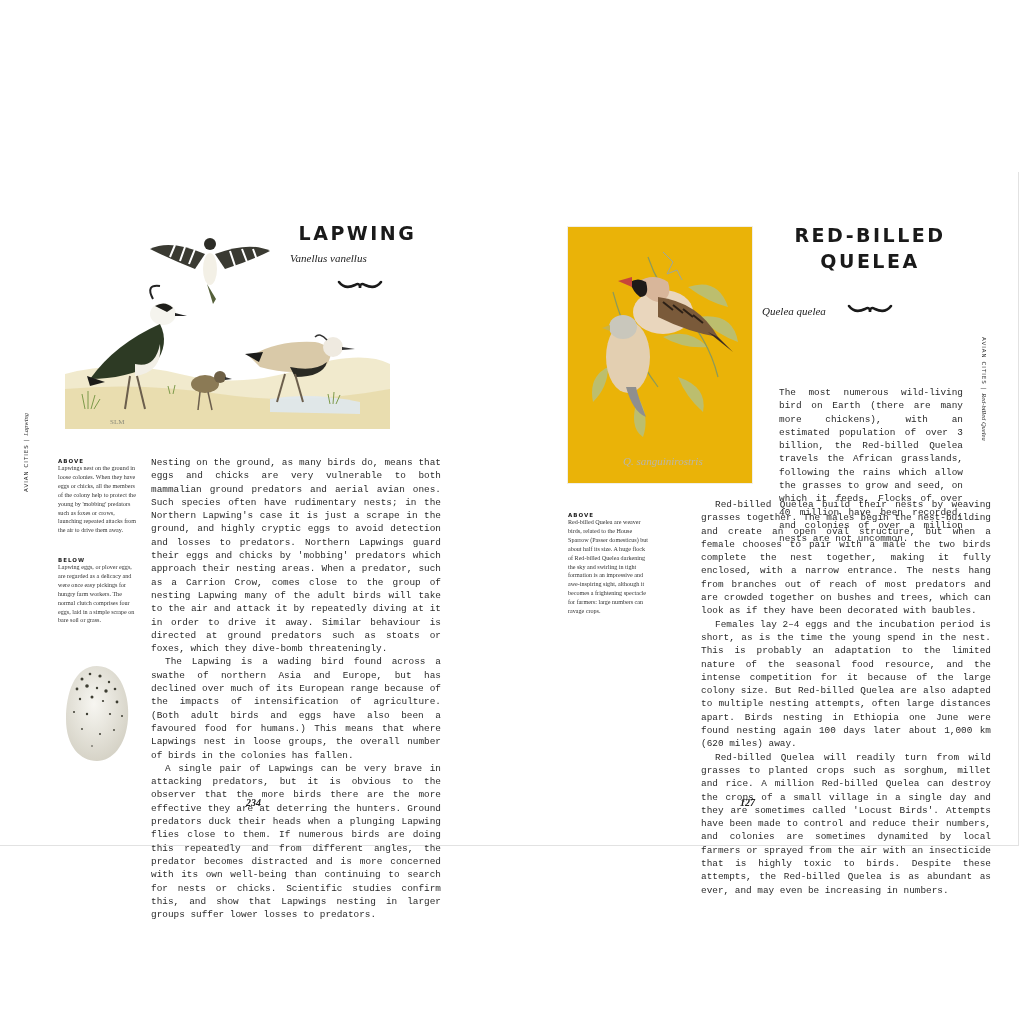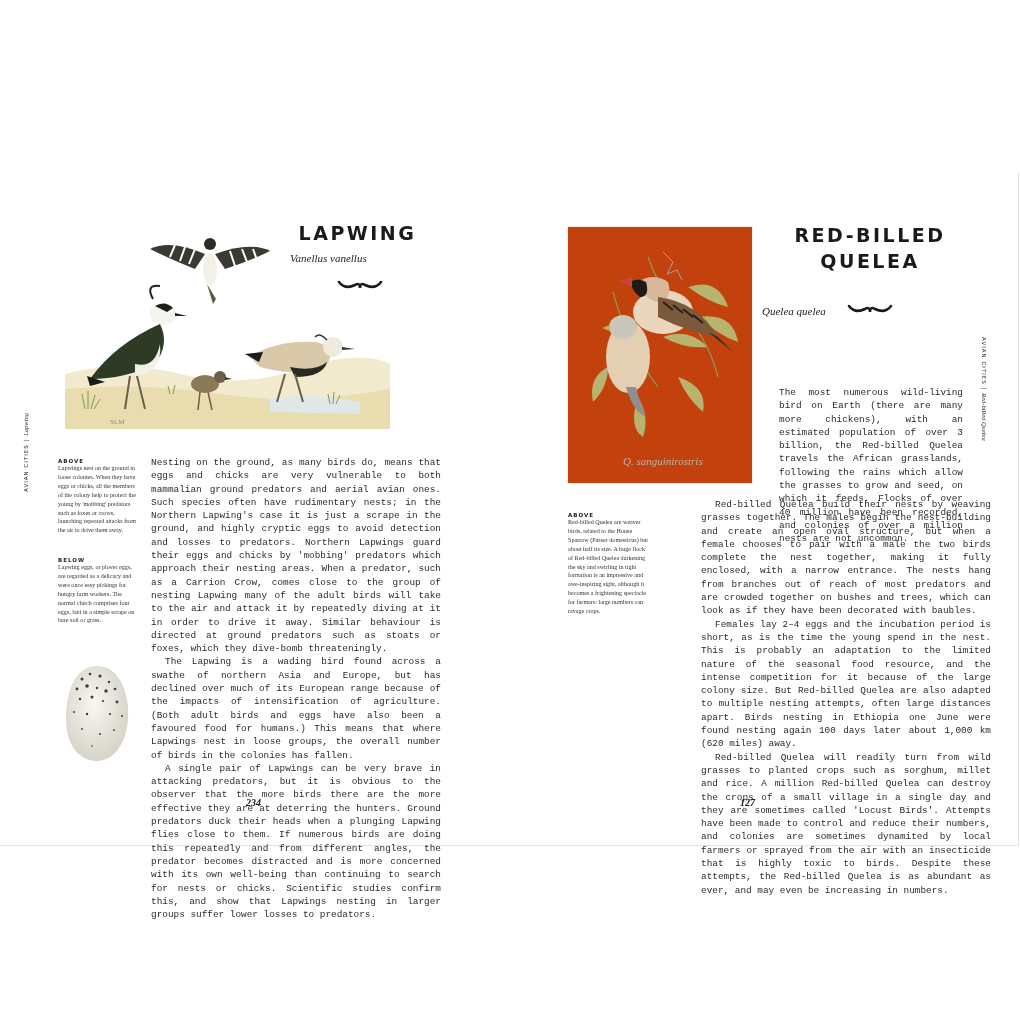--- a/index.html
+++ b/index.html
@@ -138,21 +138,21 @@
   </div>
 
   <div class="abs body-text" style="left:151px; top:284px; width:290px;">
     <p class="first">Nesting on the ground, as many birds do, means that eggs and chicks are very vulnerable to both mammalian ground predators and aerial avian ones. Such species often have rudimentary nests; in  the Northern Lapwing's case it is just a scrape in the ground, and highly cryptic eggs to avoid detection and losses to predators. Northern Lapwings guard their eggs and chicks by 'mobbing' predators which approach their nesting areas. When a predator, such as a Carrion Crow, comes close to the group of nesting Lapwing many of the adult birds will take to the air and attack it by repeatedly diving at it in order to drive it away. Similar behaviour is directed at ground predators such as stoats or foxes, which they dive-bomb threateningly.</p>
     <p>The Lapwing is a wading bird found across a swathe of northern Asia and Europe, but has declined over much of its European range because of the impacts of intensification of agriculture. (Both adult birds and eggs have also been a favoured food for humans.) This means that where Lapwings nest in loose groups, the overall number of birds in the colonies has fallen.</p>
     <p>A single pair of Lapwings can be very brave in attacking predators, but it is obvious to the observer that the more birds there are the more effective they are at deterring the hunters. Ground predators duck their heads when a plunging Lapwing flies close to them. If numerous birds are doing this repeatedly and from different angles, the predator becomes distracted and is more concerned with its own well-being than continuing to search for nests or chicks. Scientific studies confirm this, and show that Lapwings nesting in larger groups suffer lower losses to predators.</p>
   </div>
 
   <div class="abs folio" style="left:246px; top:625px;">234</div>
 
-  <div class="abs" style="left:568px; top:55px; width:184px; height:256px; background:#c2410c; box-shadow: 0 0 0 1px #f1efe8;">
+  <div class="abs" style="left:568px; top:55px; width:184px; height:256px; background:#eab308; box-shadow: 0 0 0 1px #f1efe8;">
     <svg width="184" height="256" viewBox="0 0 184 256">
 
       <g fill="#b8c07a" opacity="0.9">
         <path d="M120 60 Q150 50 160 80 Q140 75 120 60 Z"></path>
         <path d="M130 90 Q165 85 170 115 Q150 108 130 90 Z"></path>
         <path d="M40 140 Q20 150 25 175 Q40 160 40 140 Z"></path>
         <path d="M70 170 Q60 200 75 210 Q82 190 70 170 Z"></path>
         <path d="M110 150 Q140 160 135 185 Q118 170 110 150 Z"></path>
         <path d="M95 110 Q120 100 140 120 Q115 122 95 110 Z"></path>
       </g>

